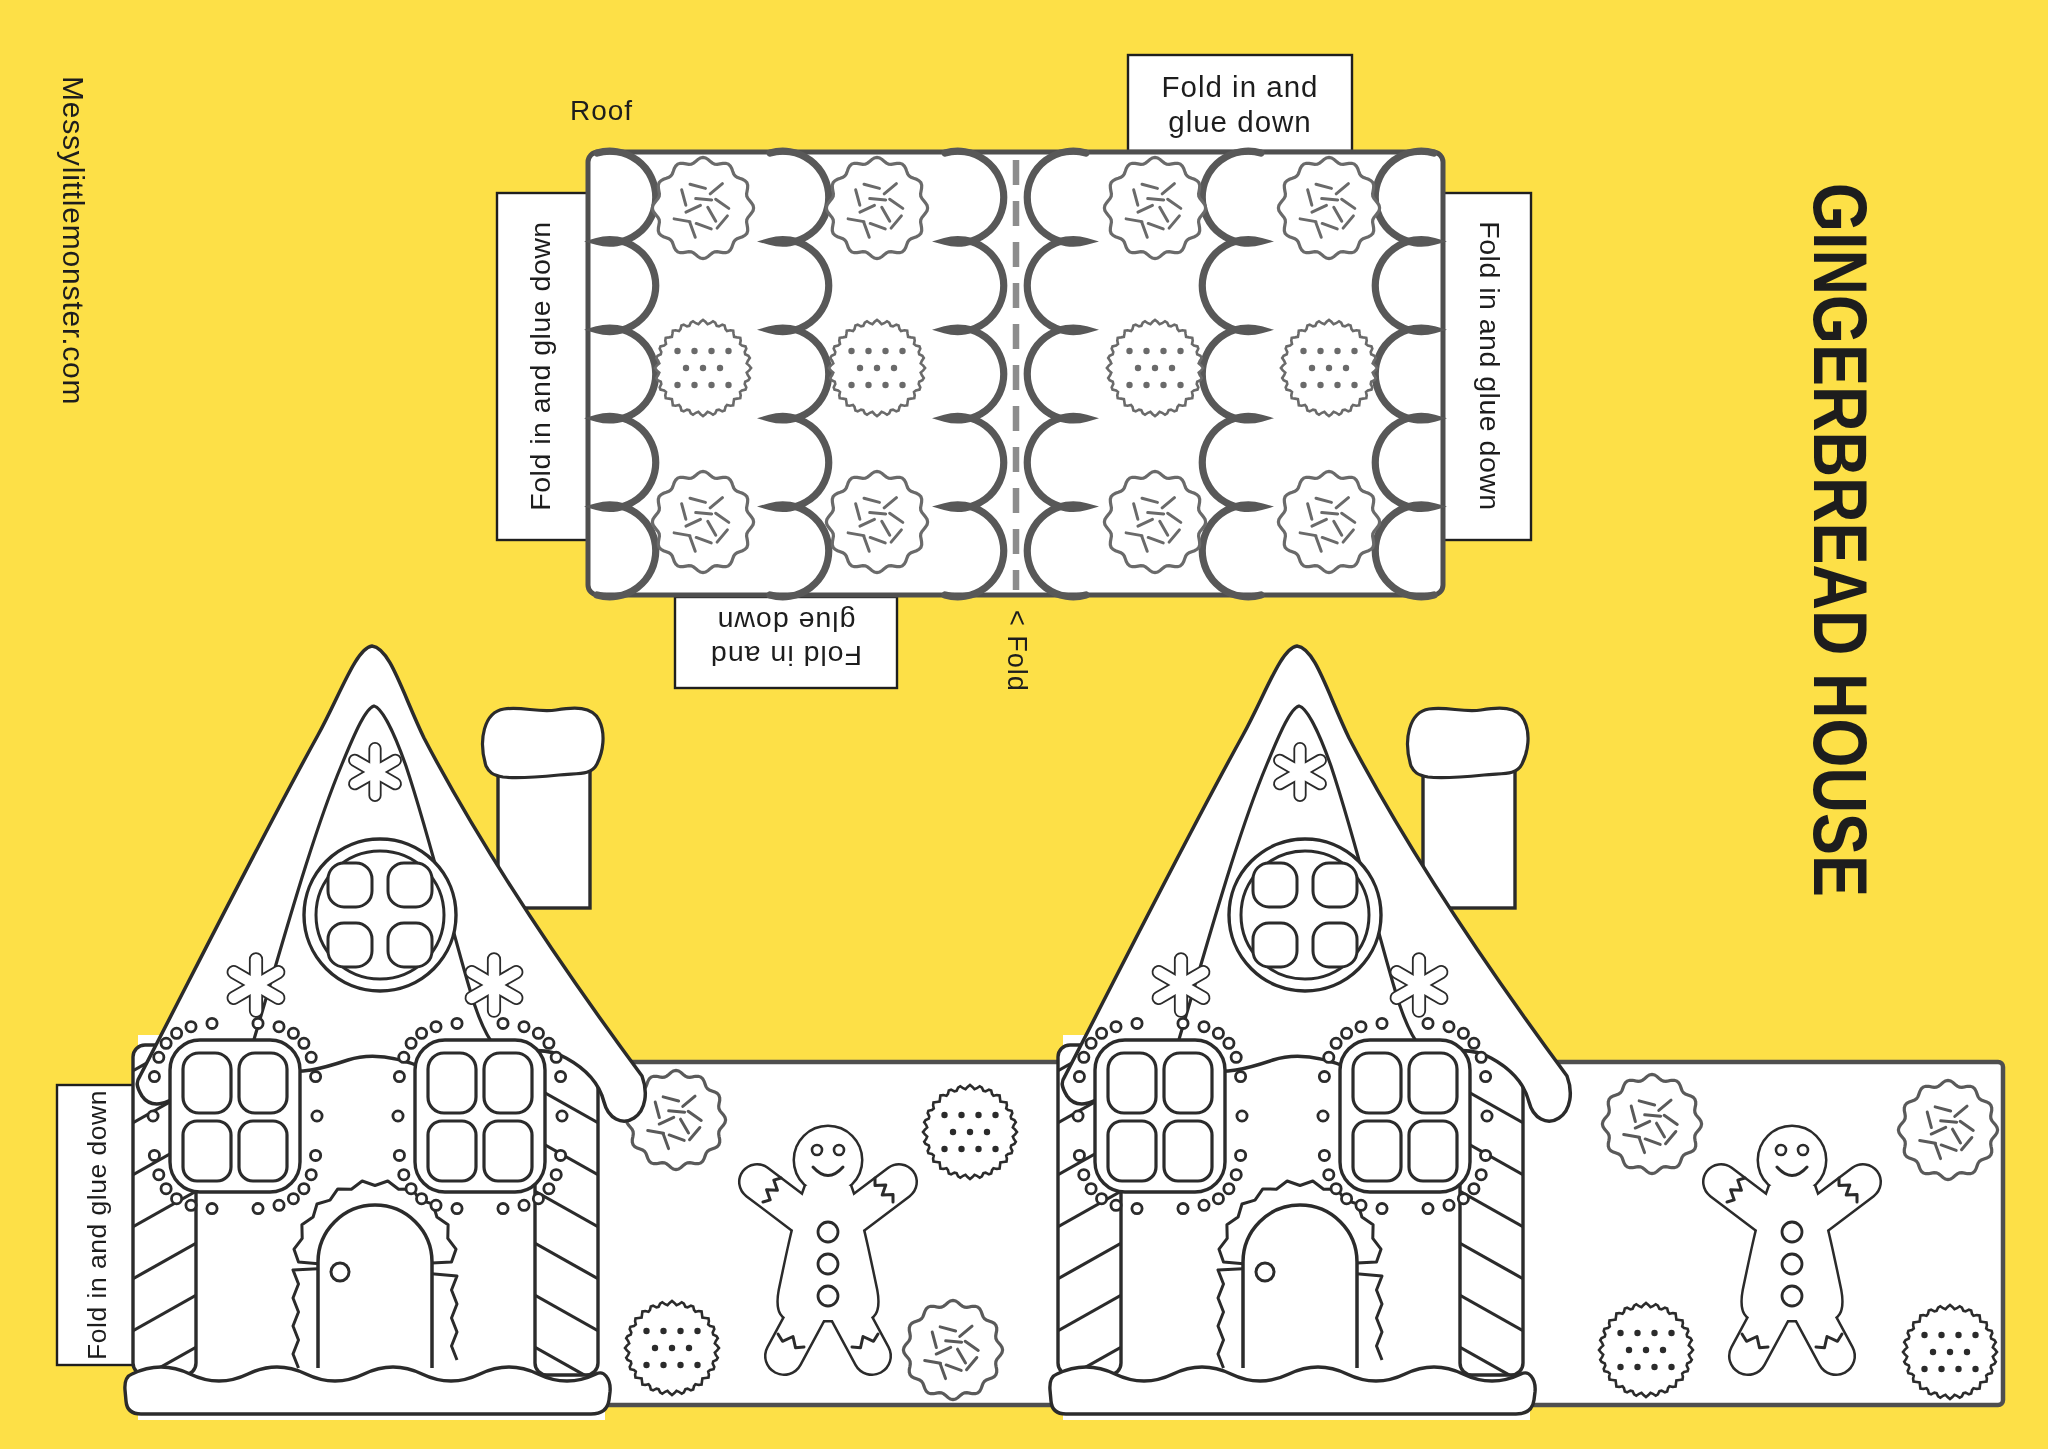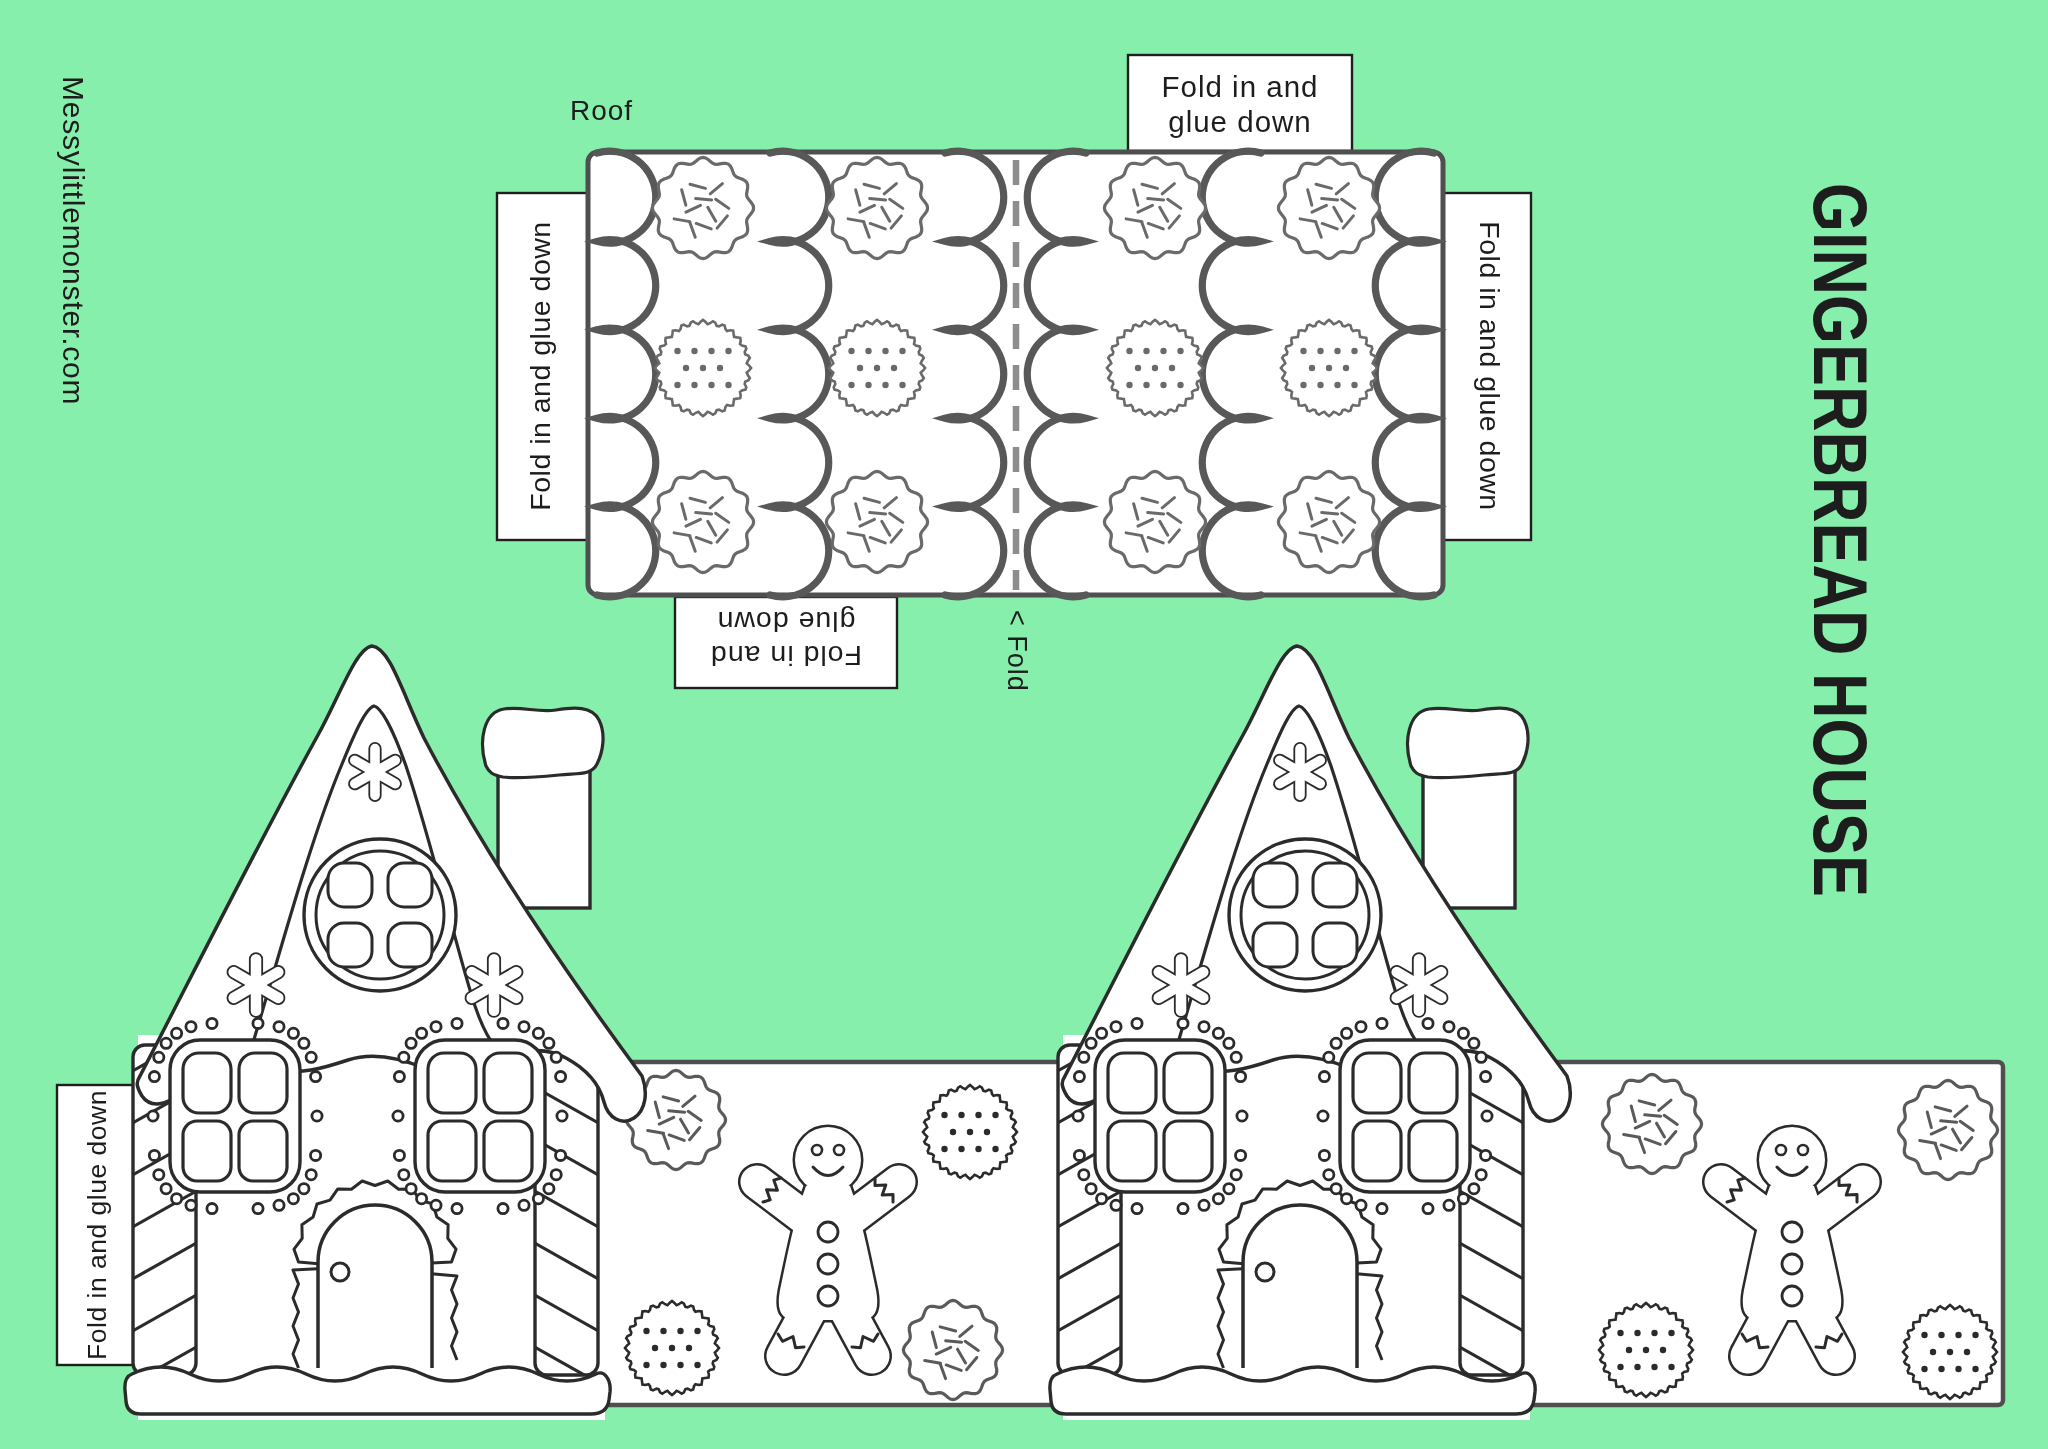--- a/index.html
+++ b/index.html
@@ -1,16 +1,16 @@
 <!DOCTYPE html>
 <html><head>
 <meta charset="utf-8">
 <style>
   html,body{margin:0;padding:0;background:#ffffff;}
-  .stage{position:relative;width:2048px;height:1449px;background:#86efac;overflow:hidden;}
+  .stage{position:relative;width:2048px;height:1449px;background:#fde047;overflow:hidden;}
   svg{display:block;}
   .lbl{font-family:"Liberation Sans","DejaVu Sans",sans-serif;fill:#1d1d1d;}
   .box{fill:#ffffff;stroke:#1f1f1f;stroke-width:2.4;}
 </style>
 </head>
 <body>
 
 <div class="stage">
 <svg width="2048" height="1449" viewBox="0 0 2048 1449" xmlns="http://www.w3.org/2000/svg">
 

